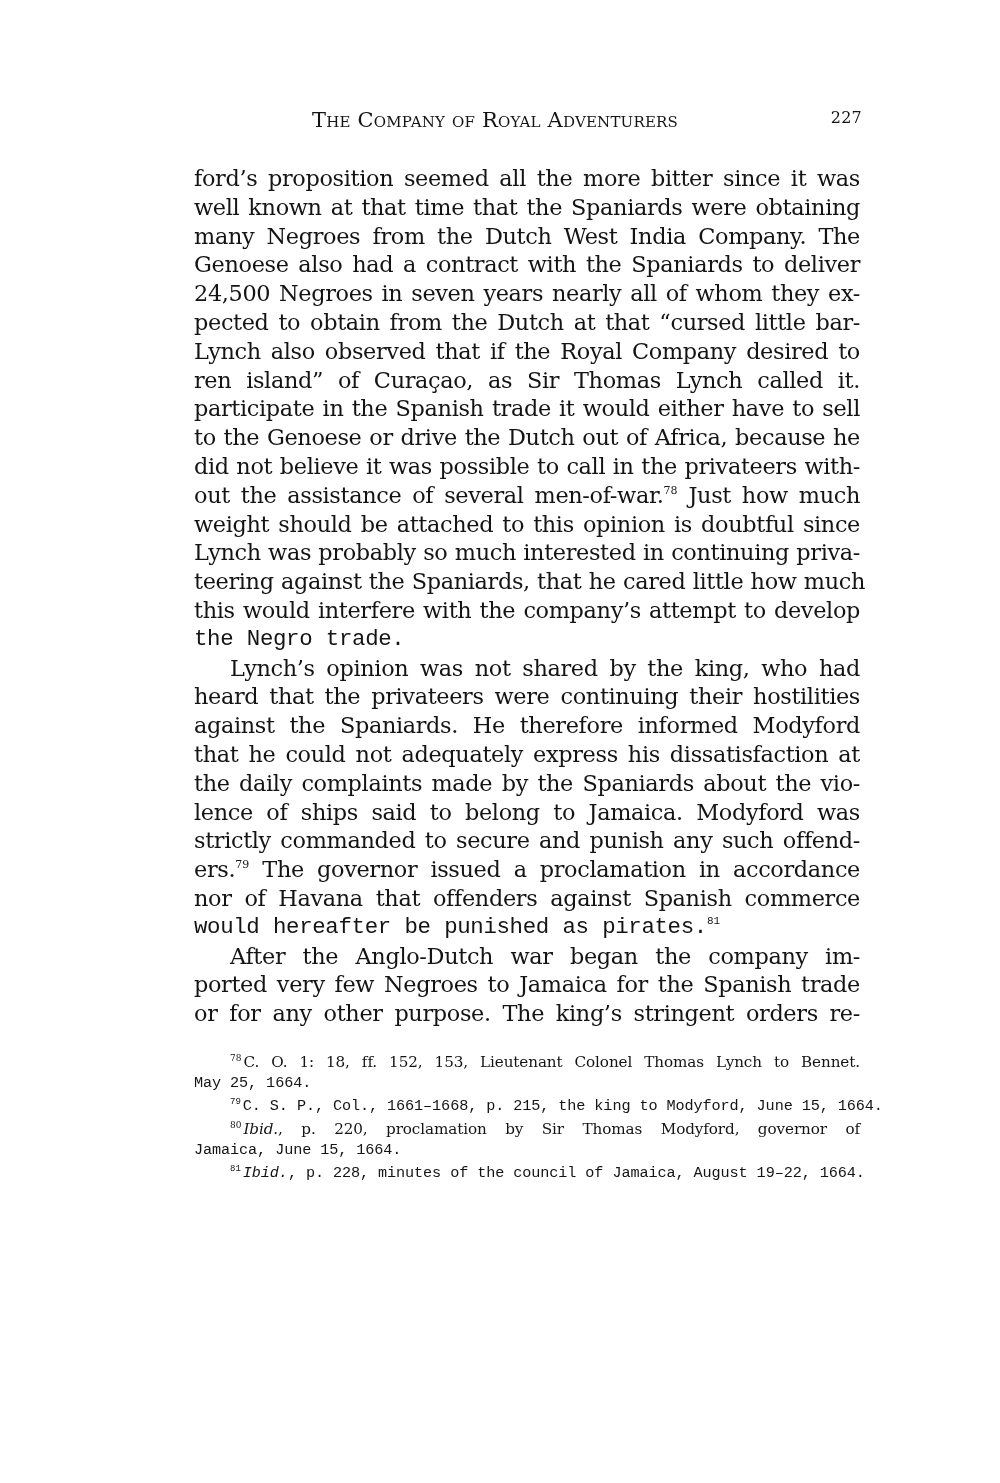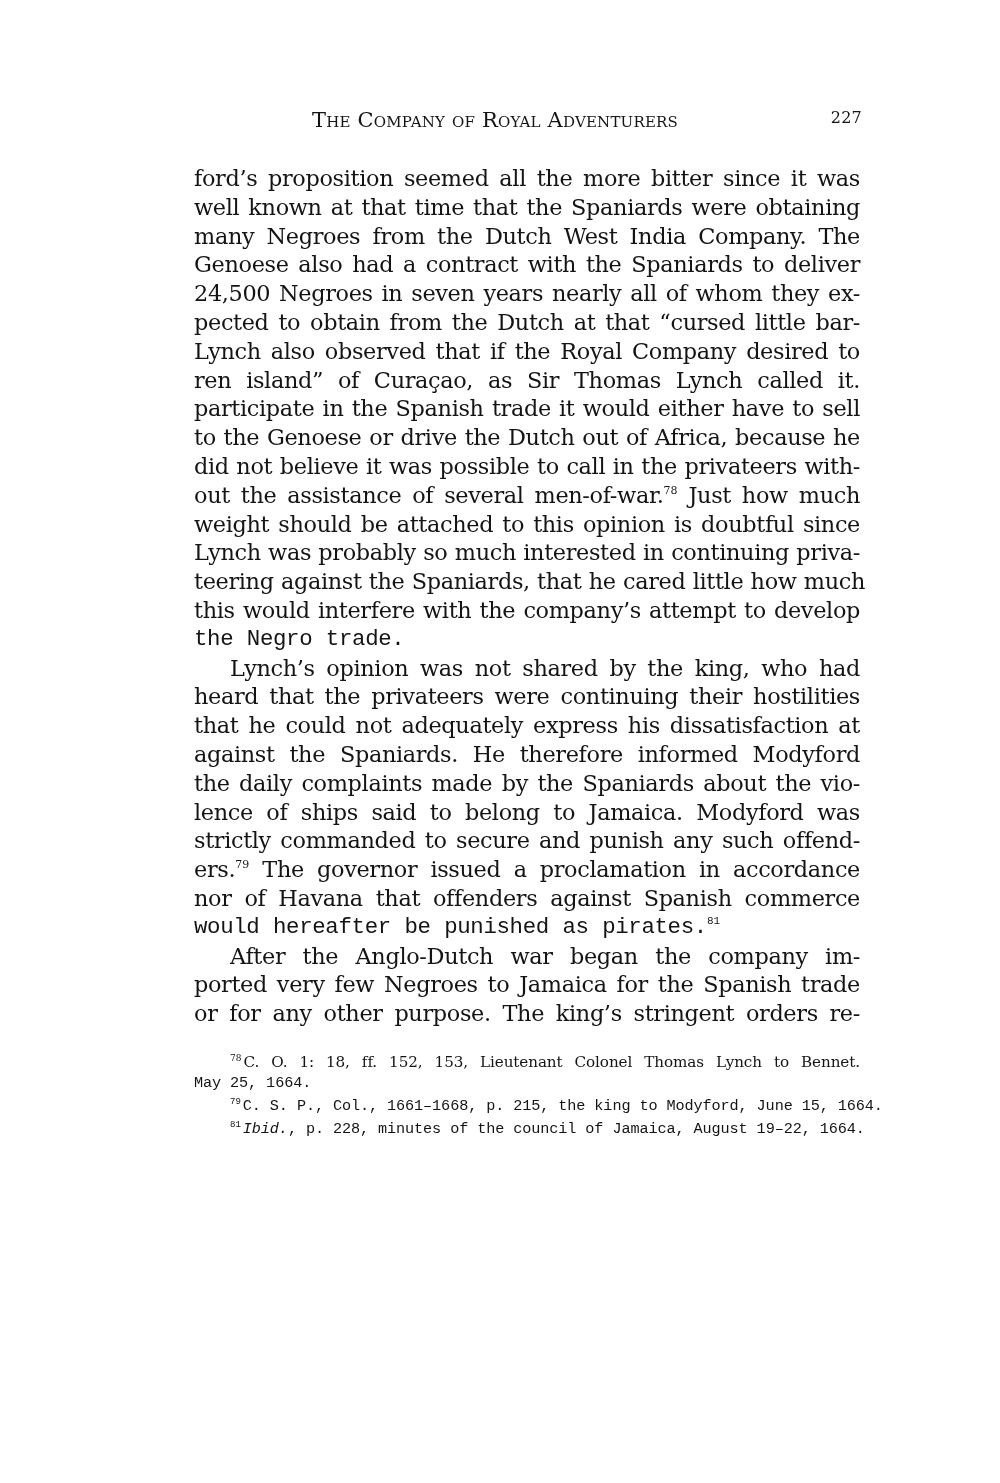--- a/index.html
+++ b/index.html
@@ -120,22 +120,22 @@
       <span class="line">weight should be attached to this opinion is doubtful since</span>
       <span class="line">Lynch was probably so much interested in continuing priva-</span>
       <span class="line">teering against the Spaniards, that he cared little how much</span>
       <span class="line">this would interfere with the company’s attempt to develop</span>
       <span class="line last">the Negro trade.</span>
     </div>
 
     <div>
       <span class="line indent">Lynch’s opinion was not shared by the king, who had</span>
       <span class="line">heard that the privateers were continuing their hostilities</span>
+      <span class="line">against the Spaniards. He therefore informed Modyford</span>
       <span class="line">that he could not adequately express his dissatisfaction at</span>
-      <span class="line">against the Spaniards. He therefore informed Modyford</span>
       <span class="line">the daily complaints made by the Spaniards about the vio-</span>
       <span class="line">lence of ships said to belong to Jamaica. Modyford was</span>
       <span class="line">strictly commanded to secure and punish any such offend-</span>
       <span class="line"><span>ers.</span><sup>79</sup><span> The governor issued a proclamation in accordance</span></span>
       <span class="line">nor of Havana that offenders against Spanish commerce</span>
       <span class="line last"><span>would hereafter be punished as pirates.</span><sup>81</sup></span>
     </div>
 
     <div>
       <span class="line indent">After the Anglo-Dutch war began the company im-</span>
@@ -146,17 +146,21 @@
 
   <div class="footnotes">
     <div class="fn">
       <span class="line first"><sup>78</sup><span>C. O. 1: 18, ff. 152, 153, Lieutenant Colonel Thomas Lynch to Bennet.</span></span>
       <span class="line last">May 25, 1664.</span>
     </div>
     <div class="fn">
       <span class="line first last"><sup>79</sup><span>C. S. P., Col., 1661–1668, p. 215, the king to Modyford, June 15, 1664.</span></span>
     </div>
     <div class="fn">
+      <span class="line first"><sup>80</sup><i>Ibid.</i><span>, p. 220, proclamation by Sir Thomas Modyford, governor of</span></span>
+      <span class="line last">Jamaica, June 15, 1664.</span>
+    </div>
+    <div class="fn">
       <span class="line first last"><sup>81</sup><i>Ibid.</i><span>, p. 228, minutes of the council of Jamaica, August 19–22, 1664.</span></span>
     </div>
   </div>
 
 </div>
 
 </body></html>

